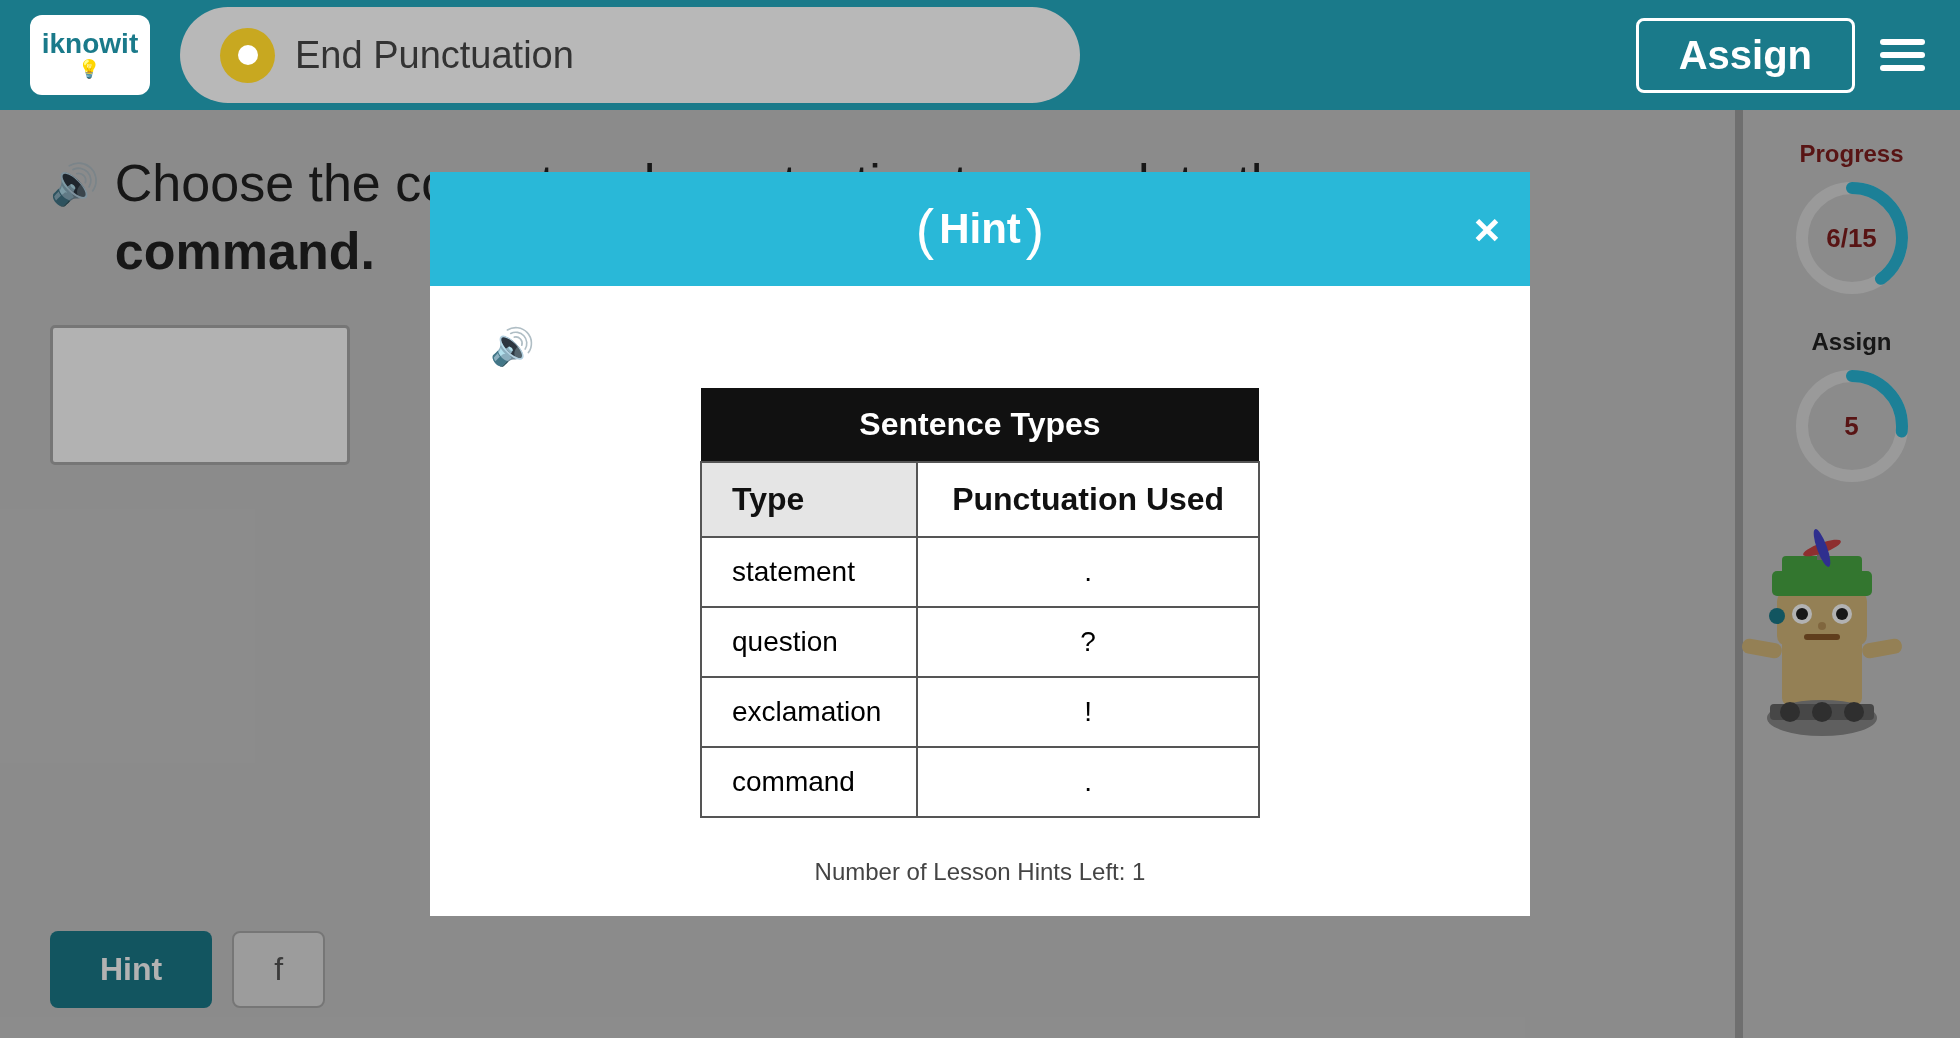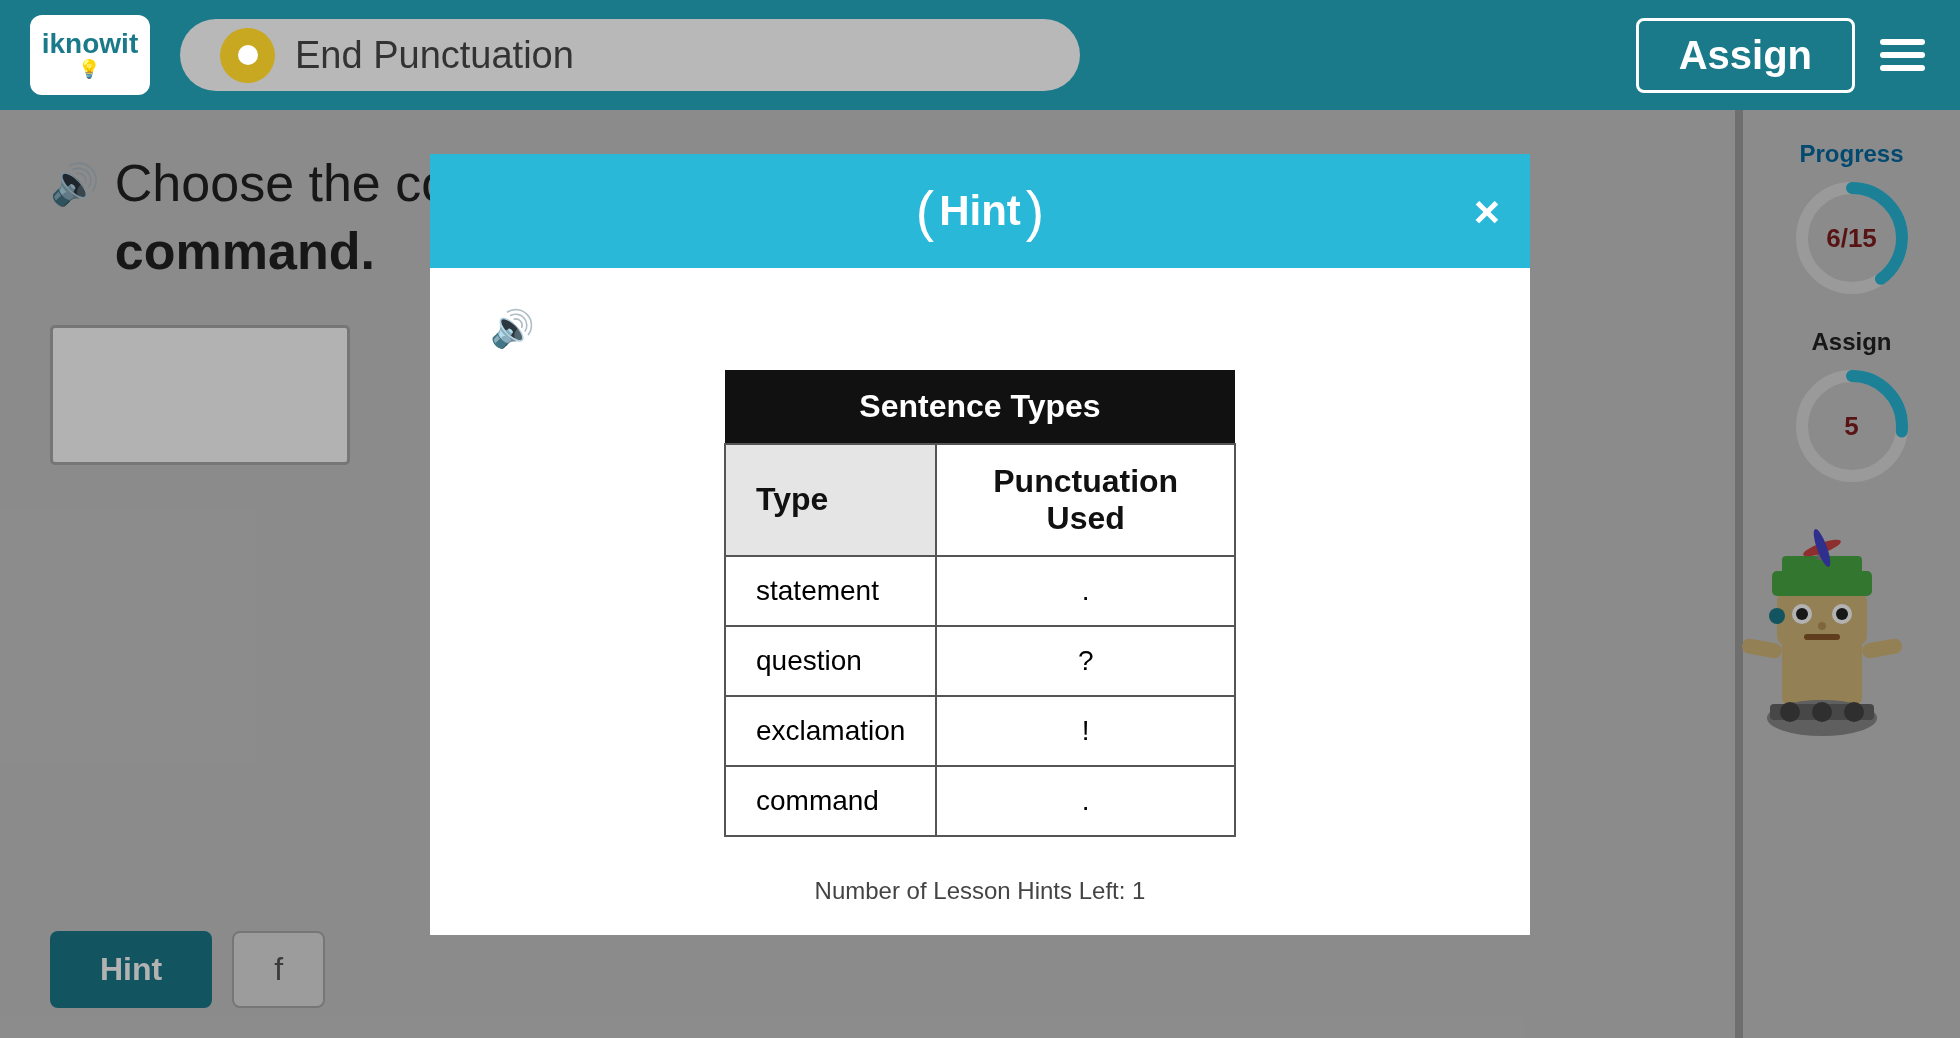--- a/index.html
+++ b/index.html
@@ -47,21 +47,21 @@
     }
 
     .logo-bulb {
       font-size: 18px;
       color: #1a7a8a;
     }
 
     .lesson-tab {
       background: #b8b8b8;
       border-radius: 50px;
-      height: 72px;
+      height: 96px;
       display: flex;
       align-items: center;
       padding: 0 40px;
       gap: 20px;
       flex: 1;
       max-width: 900px;
     }
 
     .lesson-icon {
       width: 55px;
@@ -177,21 +177,21 @@
 
     .progress-section {
       display: flex;
       flex-direction: column;
       align-items: center;
       gap: 10px;
     }
 
     .progress-label {
       font-size: 24px;
-      color: #0369a1;
+      color: #7f1d1d;
       font-weight: bold;
     }
 
     .circle-progress {
       width: 120px;
       height: 120px;
       position: relative;
     }
 
     .circle-progress svg {
@@ -347,21 +347,21 @@
     }
 
     .modal-sound-icon {
       font-size: 36px;
       color: #1a7a8a;
     }
 
     
     .sentence-table {
       border-collapse: collapse;
-      width: 512px;
+      width: 560px;
       margin: 0 auto 30px;
     }
 
     .sentence-table thead tr {
       background: #111;
     }
 
     .sentence-table thead th {
       color: white;
       font-size: 32px;

